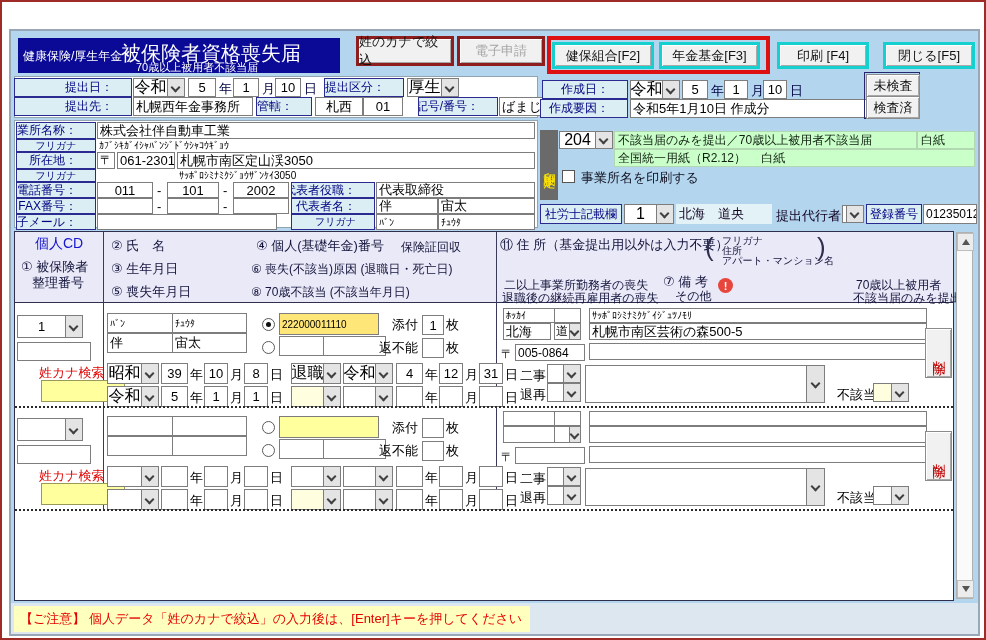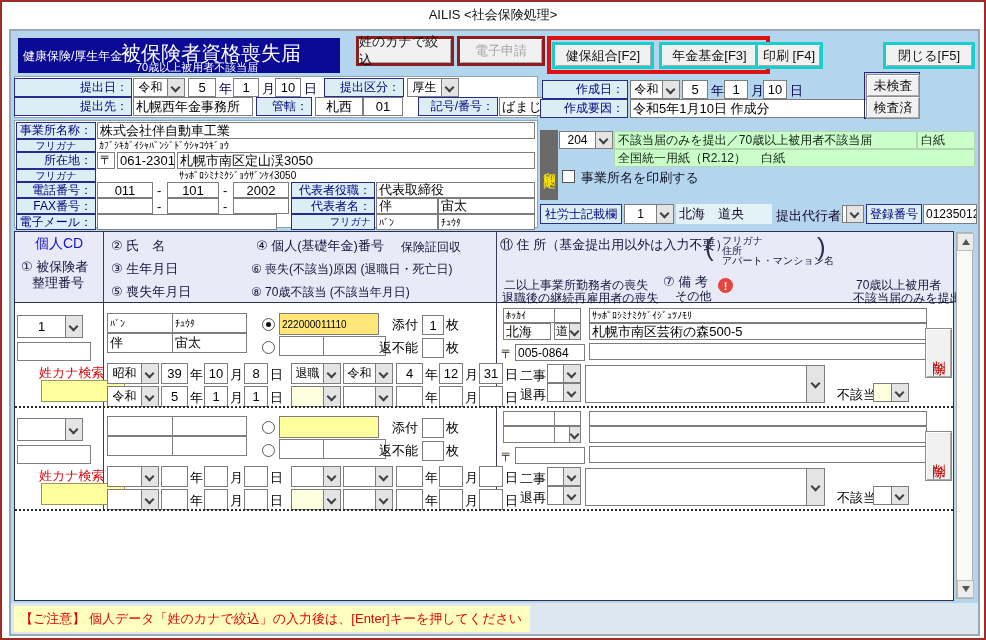--- a/index.html
+++ b/index.html
@@ -7,27 +7,27 @@
   .a{position:absolute;box-sizing:border-box}
   .apptitle{left:0;top:4px;width:100%;text-align:center;font-size:13px;color:#111}
   .win{left:7px;top:27px;width:971px;height:607px;background:#b3d6ee;border:2px solid #98a8b6}
   .tbox{background:#0a0a96;color:#fff}
   .btn{background:#f1f1f1;border:1px solid #8b8b8b;box-shadow:inset 1px 1px 0 #fff,inset -1px -1px 0 #a8a8a8;display:flex;align-items:center;justify-content:center;font-size:13px;color:#111;cursor:default}
   .btn.mr{border:3px solid #8e1d1d}
   .btn.cy{border:3px solid #16d0d0}
   .btn.dis{color:#a5a5a5}
   .redgrp{border:4px solid #dd1111}
   .whitebox{background:#fff;border:1px solid #92a4b2}
-  .lbl{background:#daeef3;border:1px solid #2a2a90;color:#000080;font-size:12px;display:flex;align-items:center;justify-content:flex-end;padding-right:3px;overflow:hidden;white-space:nowrap}
+  .lbl{background:#daeef3;border:1px solid #2a2a90;color:#000080;font-size:12px;display:flex;align-items:center;justify-content:flex-end;padding-right:18px;overflow:hidden;white-space:nowrap}
   .lbl.ct{justify-content:center;padding-right:0}
   .fld{background:#fff;border:1px solid #7d7d7d;font-size:13px;color:#000;display:flex;align-items:center;padding:0 2px;overflow:hidden;white-space:nowrap}
   .ct{justify-content:center;padding:0}
   .f10{font-size:10px}.f12{font-size:12px}
   .combo{display:flex}
-  .cval{flex:1;background:#fff;border:1px solid #7d7d7d;border-right:none;font-size:12px;display:flex;align-items:center;justify-content:center;overflow:hidden;white-space:nowrap}
+  .cval{flex:1;background:#fff;border:1px solid #7d7d7d;border-right:none;font-size:16px;display:flex;align-items:center;justify-content:center;overflow:hidden;white-space:nowrap}
   .cval.cream{background:#ffffe0}
   .carr{width:16px;background:#e4e4e4;border:1px solid #7d7d7d;position:relative}
   .carr::after{content:"";position:absolute;left:50%;top:50%;width:5px;height:5px;margin:-4px 0 0 -4px;border-right:2px solid #404040;border-bottom:2px solid #404040;transform:rotate(45deg)}
   .unit{font-size:13px;color:#000040;white-space:nowrap}
   .u2{color:#000}
   .gr{background:#caffca;border:1px solid #b2d8b2;font-size:12px;display:flex;align-items:center;padding:0 3px;color:#102010;white-space:nowrap;overflow:hidden}
   .radio{width:13px;height:13px;border:1px solid #5a5a5a;border-radius:50%;background:#fff}
   .radio.on::after{content:"";display:block;width:5px;height:5px;margin:3px;border-radius:50%;background:#101010}
   .chk{width:13px;height:13px;background:#fff;border:1px solid #555}
   .warn{width:15px;height:15px;border-radius:50%;background:#e8453c;color:#fff;font-size:11px;font-weight:bold;display:flex;align-items:center;justify-content:center}
@@ -47,35 +47,34 @@
   .tri-up{width:0;height:0;border-left:4px solid transparent;border-right:4px solid transparent;border-bottom:6px solid #555}
   .tri-dn{width:0;height:0;border-left:4px solid transparent;border-right:4px solid transparent;border-top:6px solid #555}
   .vline{background:#3a3a5a}
   .pside{background:#6a6a6a;color:#ffe400;font-size:12px;letter-spacing:1px;display:flex;align-items:center;justify-content:center}
   .paren{font-size:26px;color:#30304e;font-weight:400}
 </style>
 </head>
 <body>
 
 <div class="page">
-  <div class="a apptitle">AILIS &lt;社会保険処理&gt;</div>
 
   <div class="a win">
 
     <div class="a tbox" style="left:7px;top:7px;width:322px;height:35px">
       <span class="a" style="left:5px;top:10px;font-size:12px">健康保険/厚生年金</span>
       <span class="a" style="left:103px;top:2px;font-size:20px">被保険者資格喪失届</span>
       <span class="a" style="left:118px;top:22px;font-size:11px">70歳以上被用者不該当届</span>
     </div>
     <div class="a btn mr" style="left:345px;top:5px;width:98px;height:30px">姓のカナで絞込</div>
     <div class="a btn mr dis" style="left:446px;top:5px;width:88px;height:30px">電子申請</div>
     <div class="a redgrp" style="left:536px;top:5px;width:223px;height:38px"></div>
     <div class="a btn cy" style="left:541px;top:11px;width:102px;height:27px">健保組合[F2]</div>
     <div class="a btn cy" style="left:648px;top:11px;width:101px;height:27px">年金基金[F3]</div>
-    <div class="a btn cy" style="left:744px;top:11px;width:68px;height:27px">印刷 [F4]</div>
+    <div class="a btn cy" style="left:766px;top:11px;width:92px;height:27px">印刷 [F4]</div>
     <div class="a btn cy" style="left:872px;top:11px;width:92px;height:27px">閉じる[F5]</div>
 
     <div class="a whitebox" style="left:3px;top:45px;width:524px;height:42px"></div>
     <div class="a lbl" style="left:3px;top:47px;width:118px;height:19px">提出日：</div>
     <div class="a combo" style="left:122px;top:47px;width:52px;height:19px">
         <span class="cval">令和</span>
         <span class="carr"></span>
       </div>
     <div class="a fld ct" style="left:177px;top:47px;width:28px;height:19px">5</div>
     <span class="a unit" style="left:208px;top:49px">年</span>

